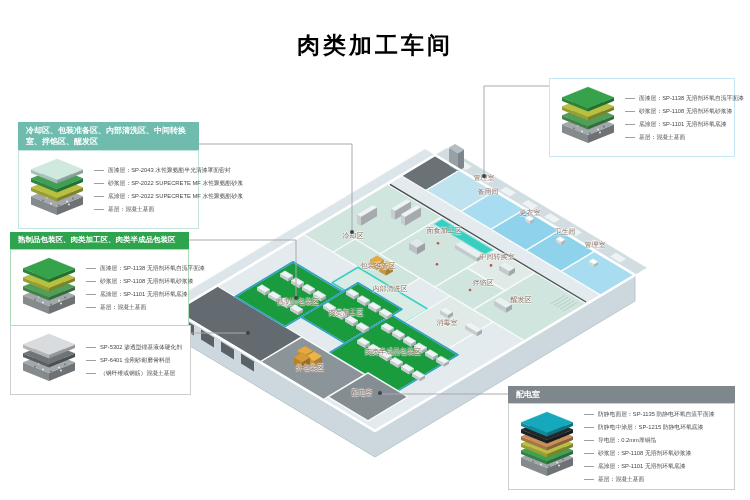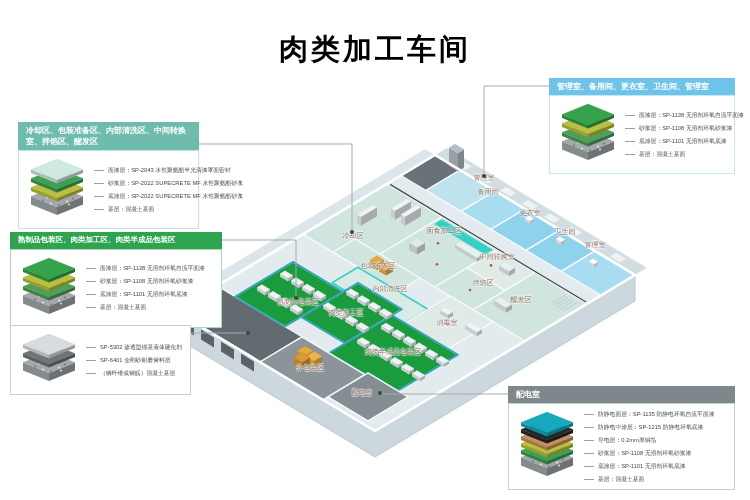--- a/index.html
+++ b/index.html
@@ -1,37 +1,37 @@
 <!DOCTYPE html>
 <html><head>
 <meta charset="utf-8">
 <style>
   html,body{margin:0;padding:0;background:#fff;}
   .page{position:relative;width:750px;height:500px;background:#ffffff;overflow:hidden;
         font-family:"Liberation Sans","DejaVu Sans",sans-serif;}
   .page-title{position:absolute;top:30px;left:0;width:100%;text-align:center;
-        font-size:29px;font-weight:bold;color:#000;letter-spacing:3px;z-index:5;}
+        font-size:23px;font-weight:bold;color:#000;letter-spacing:3px;z-index:5;}
   svg.plan{position:absolute;left:0;top:0;z-index:1;}
   svg.leaders{position:absolute;left:0;top:0;z-index:3;pointer-events:none;}
   .room-label{position:absolute;z-index:2;font-size:7px;color:#8c6f63;
         transform:translate(-50%,-50%);white-space:nowrap;
         text-shadow:0 0 2px #fff,0 1px 1px #fff,0 -1px 1px #fff;}
   .callout{position:absolute;z-index:4;}
   .co-header{color:#fff;font-size:8px;font-weight:bold;padding:3px 8px;line-height:1.4;}
   .co-header.small{font-size:7.5px;}
   .co-body{background:#fff;border:1px solid #ccc;display:flex;align-items:center;
         gap:5px;padding:5px 6px;}
   .co-stack{flex:0 0 auto;}
   .co-rows{display:flex;flex-direction:column;gap:4px;flex:1;min-width:0;}
   .spec-row{display:flex;align-items:center;gap:4px;font-size:5.8px;color:#46494c;
         white-space:nowrap;}
   .spec-row .tick{width:10px;border-top:1px solid #9aa0a4;flex:0 0 auto;}
   .co-management{left:549px;top:78px;width:186px;}
   .co-cooling{left:18px;top:122px;width:181px;}
-  .co-cooked{left:10px;top:232px;width:212px;}
+  .co-cooked{left:10px;top:232px;width:179px;}
   .co-outer{left:10px;top:325px;width:181px;}
   .co-power{left:508px;top:386px;width:227px;}
 </style>
 </head>
 <body>
 
 <div class="page">
   <div class="page-title">肉类加工车间</div>
 
   <svg class="plan" width="750" height="500" viewBox="0 0 750 500">
@@ -255,21 +255,20 @@
       <circle cx="352" cy="232" r="2" fill="#3f4447"></circle>
       <polyline points="189,240 296,240 296,296" fill="none" stroke="#a6aaad" stroke-width="1"></polyline>
       <circle cx="296" cy="298" r="2" fill="#3f4447"></circle>
       <polyline points="191,333 246,333" fill="none" stroke="#a6aaad" stroke-width="1"></polyline>
       <circle cx="248" cy="333" r="2" fill="#3f4447"></circle>
       <polyline points="508,394 382,394" fill="none" stroke="#a6aaad" stroke-width="1"></polyline>
       <circle cx="380" cy="393" r="2" fill="#3f4447"></circle>
     </svg>
 
   <div class="callout co-management">
-    <div class="co-header" style="background: rgb(111, 194, 232);">管理室、备用间、更衣室、卫生间、管理室</div>
     <div class="co-body" style="border-color: rgba(111, 194, 232, 0.4);">
       <div class="co-stack"><svg width="64" height="63">
             <polygon points="6.0,40.5 32.0,51.0 32.0,59.0 6.0,48.5" fill="#858a8c"></polygon>
             <polygon points="32.0,51.0 58.0,40.5 58.0,48.5 32.0,59.0" fill="#6e7274"></polygon>
             <polygon points="32.0,30.0 58.0,40.5 32.0,51.0 6.0,40.5" fill="#a2a8ab" stroke="#959b9d" stroke-width="0.3"></polygon>
             <circle cx="18" cy="44.5" r="0.9" fill="#6d7275"></circle>
             <circle cx="26" cy="47.5" r="0.9" fill="#f0f0f0"></circle>
             <circle cx="34" cy="49.5" r="0.9" fill="#6d7275"></circle>
             <circle cx="42" cy="45.5" r="0.9" fill="#f0f0f0"></circle>
             <circle cx="48" cy="42.5" r="0.9" fill="#6d7275"></circle>

